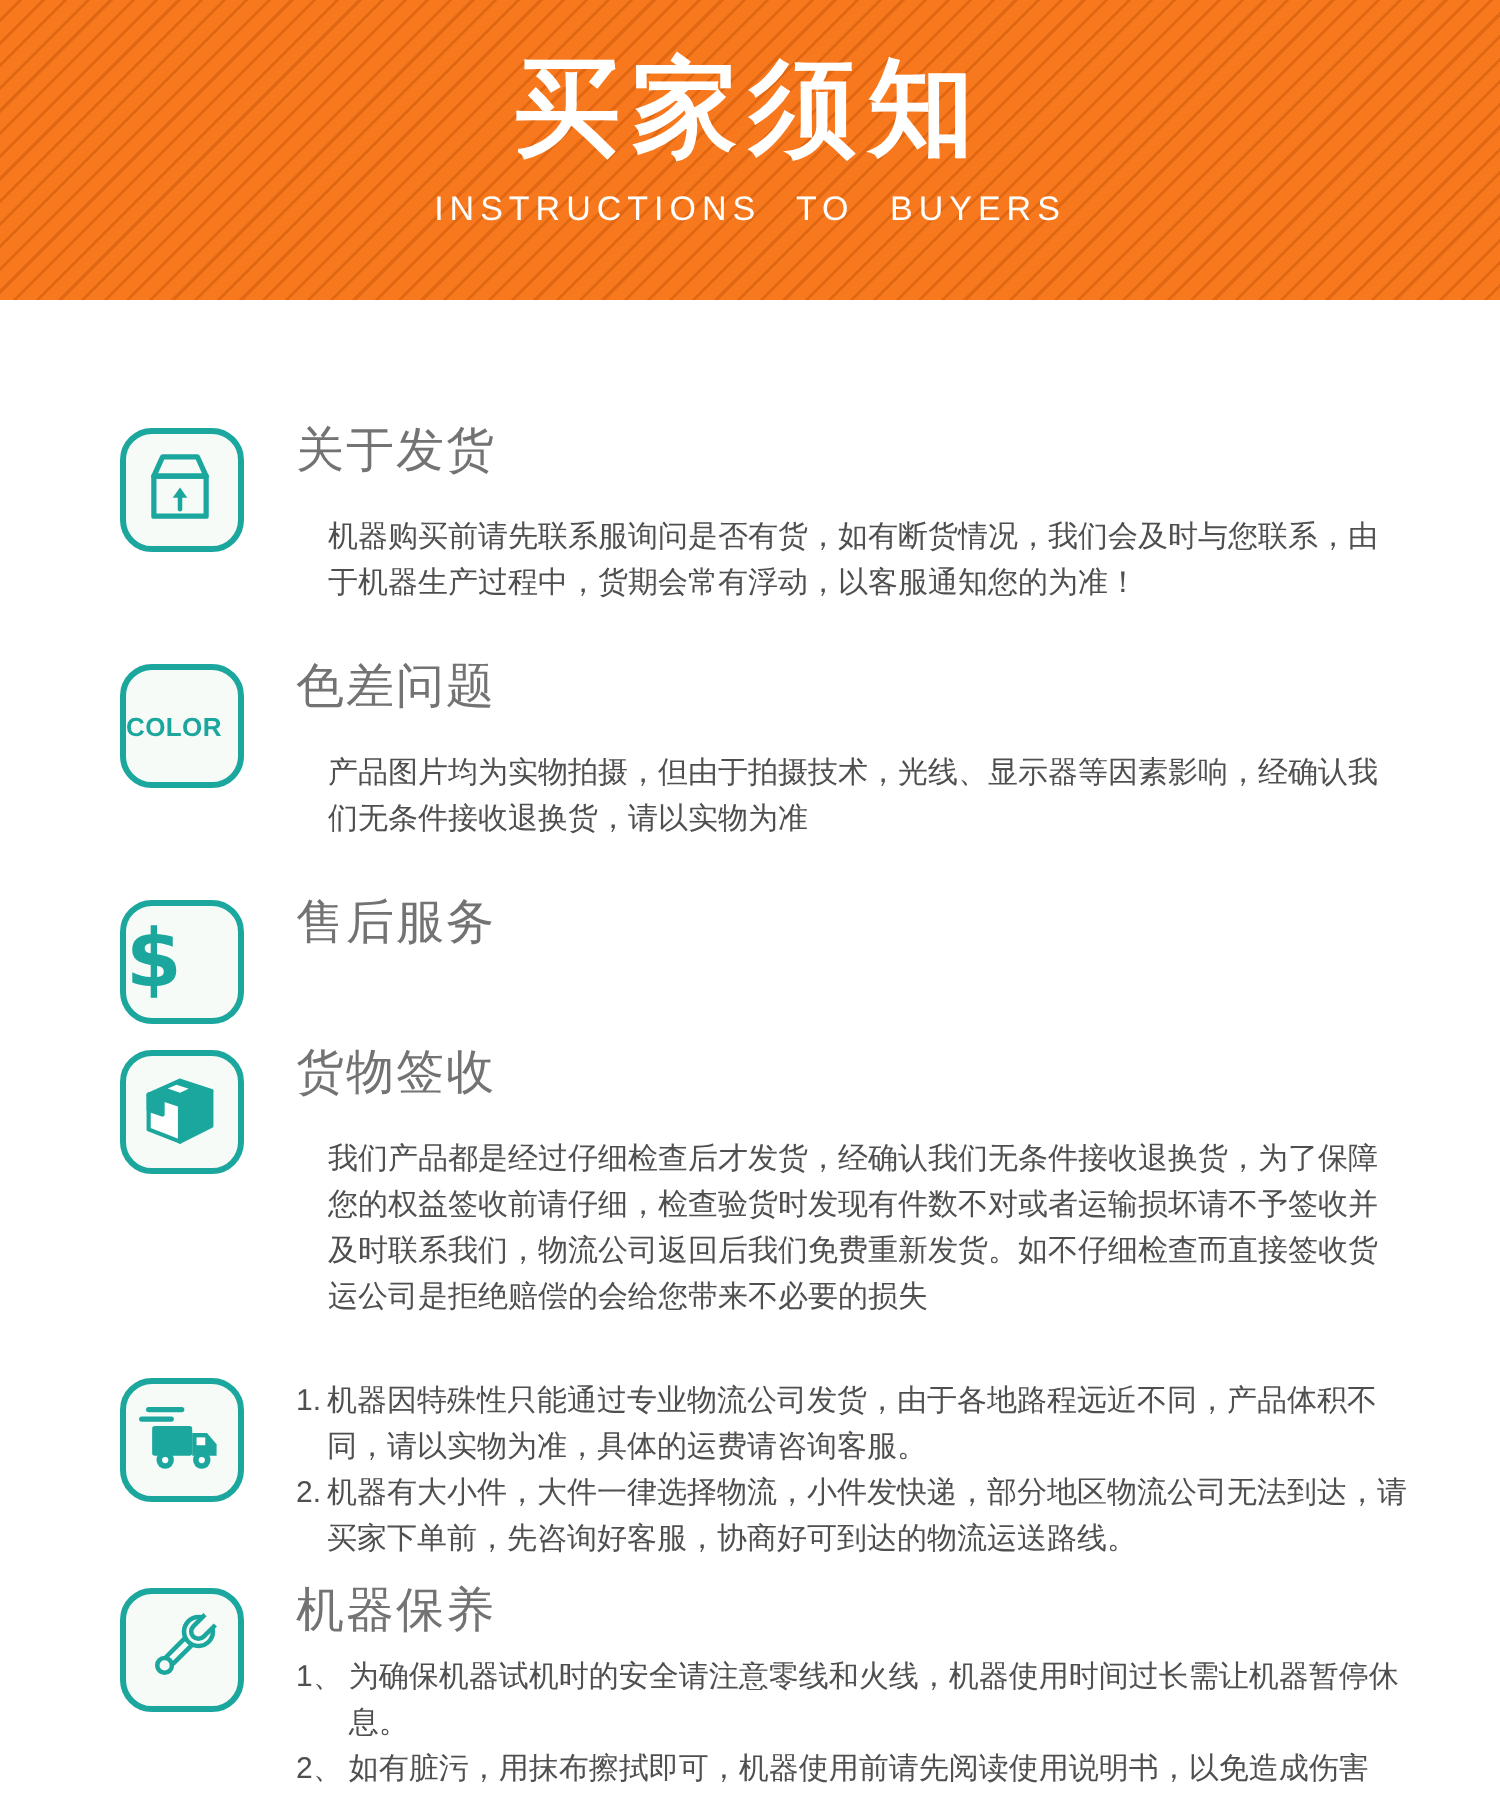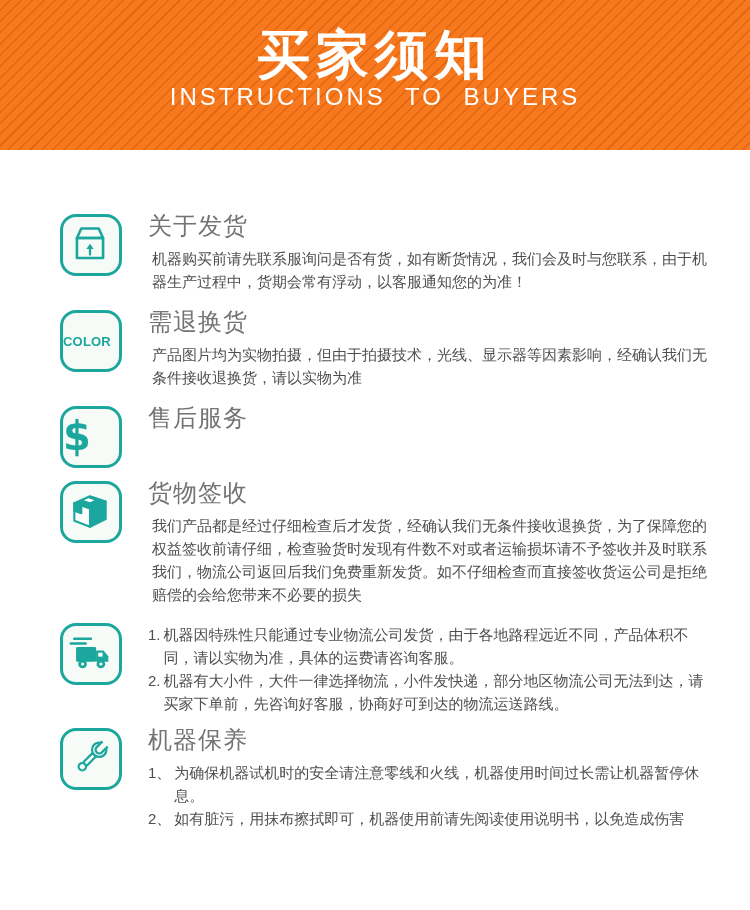--- a/index.html
+++ b/index.html
@@ -19,21 +19,22 @@
     );
     text-align: center;
   }
   .banner h1 {
     margin: 0; padding-top: 27px;
     font-size: 53px; line-height: 56px;
     font-weight: bold; letter-spacing: 6px;
     color: #ffffff;
   }
   .banner .subtitle {
-    font-size: 24px; letter-spacing: 3px; word-spacing: 10px;
+    margin-top: 12px;
+    font-size: 17px; letter-spacing: 3px; word-spacing: 10px;
     color: #ffffff; font-weight: 400;
   }
   .sections {
     padding: 64px 38px 0 60px;
   }
   .section {
     display: flex;
     margin-bottom: 13px;
   }
   .icon-box {
@@ -57,21 +58,21 @@
     padding-bottom: 3px;
   }
   .text { flex: 1; min-width: 0; max-width: 575px; }
   .stitle {
     margin: -4px 0 6px 0;
     font-size: 24px; line-height: 31px;
     font-weight: 500; color: #737373;
     letter-spacing: 1px;
   }
   .body { font-size: 15px; line-height: 23px; color: #4f4f4f; }
-  .para { margin: 4px; word-break: break-all; }
+  .para { margin: 16px; word-break: break-all; }
   .li { display: flex; word-break: break-all; }
   .li .num { flex: 0 0 auto; white-space: pre; margin-right: 3px; }
   .li .litext { flex: 1; min-width: 0; }
 </style>
 </head>
 <body>
 
 <div class="page">
   <header class="banner">
     <h1>买家须知</h1>
@@ -95,21 +96,21 @@
             <p class="para">机器购买前请先联系服询问是否有货，如有断货情况，我们会及时与您联系，由于机器生产过程中，货期会常有浮动，以客服通知您的为准！</p>
           </div>
     </div>
   </section>
 
   <section class="section">
     <div class="icon-box">
           <span class="icon-label">COLOR</span>
         </div>
     <div class="text">
-      <h2 class="stitle">需退换货</h2>
+      <h2 class="stitle">色差问题</h2>
       <div class="body">
             <p class="para">产品图片均为实物拍摄，但由于拍摄技术，光线、显示器等因素影响，经确认我们无条件接收退换货，请以实物为准</p>
           </div>
     </div>
   </section>
 
   <section class="section">
     <div class="icon-box">
           <span class="icon-dollar">$</span>
         </div>

